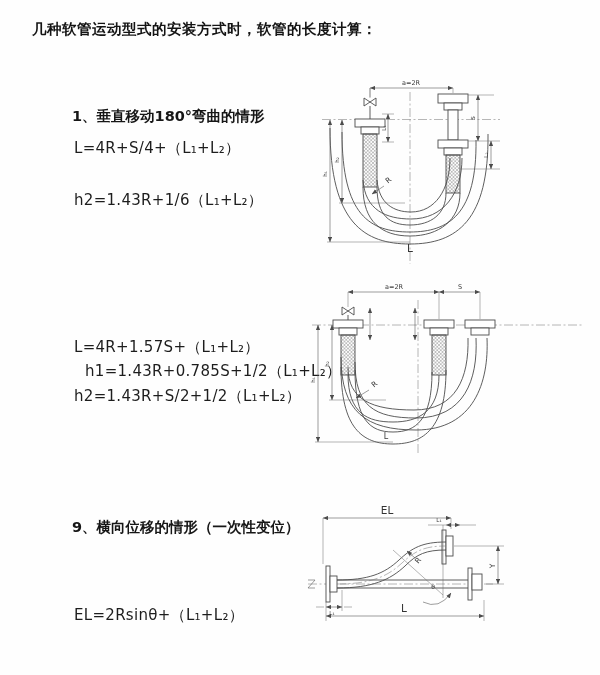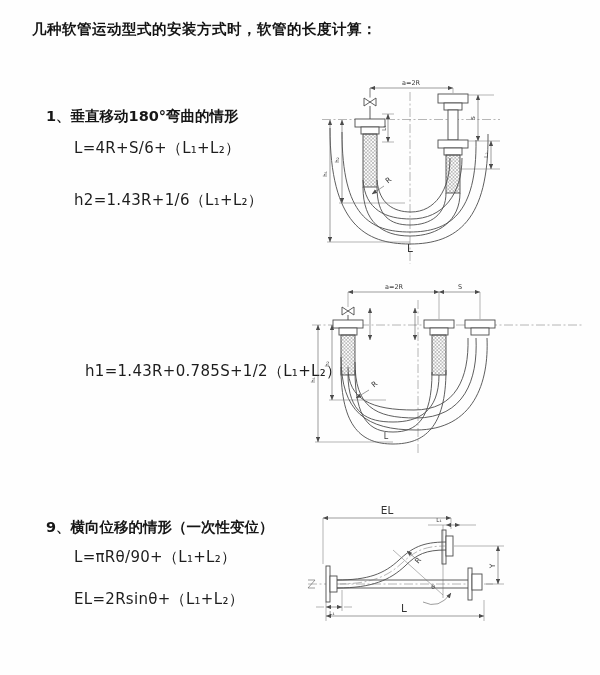--- a/index.html
+++ b/index.html
@@ -1,20 +1,20 @@
 <!DOCTYPE html>
 <html><head>
 <meta charset="utf-8">
 <style>
   html,body{margin:0;padding:0;background:#fff;}
   #page{position:relative;width:600px;height:675px;background:#fefefe;overflow:hidden;
         font-family:"DejaVu Sans","Liberation Sans",sans-serif;color:#1c1c1c;}
   .title{position:absolute;left:32px;top:20px;font-size:14.5px;font-weight:bold;
          letter-spacing:0.5px;white-space:nowrap;color:#141414;}
-  .heading{position:absolute;font-size:14.5px;font-weight:bold;white-space:nowrap;color:#161616;}
+  .heading{position:absolute;font-size:14.5px;font-weight:bold;white-space:nowrap;color:#161616;margin-left:26px;}
   .formula{position:absolute;font-size:15px;letter-spacing:0.3px;white-space:nowrap;color:#1d1d1d;}
   svg{position:absolute;overflow:visible;}
   .ln{stroke:#4c4c4c;stroke-width:0.9;fill:none;}
   .dim{stroke:#5a5a5a;stroke-width:0.6;fill:none;}
   .thin{stroke:#6a6a6a;stroke-width:0.5;fill:none;}
   .cl{stroke:#7a7a7a;stroke-width:0.55;fill:none;stroke-dasharray:9 2.5 2 2.5;}
   .fl{fill:#ffffff;stroke:#4c4c4c;stroke-width:0.9;}
   .br{fill:url(#braid);stroke:#4c4c4c;stroke-width:0.9;}
   .vlv{fill:#ffffff;stroke:#4c4c4c;stroke-width:0.9;}
   text{fill:#3a3a3a;font-size:6.5px;font-family:"DejaVu Sans","Liberation Sans",sans-serif;}
@@ -23,28 +23,29 @@
   .lab-sm{font-size:5.5px;}
 </style>
 </head>
 <body>
 
 <div id="page">
 
   <div class="title">几种软管运动型式的安装方式时，软管的长度计算：</div>
 
   <div class="heading" style="left:46px;top:107px">1、垂直移动180°弯曲的情形</div>
-  <div class="formula" style="left:74px;top:139px">L=4R+S/6+（L₁+L₂）</div>
+  <div class="formula" style="left:74px;top:139px">L=4R+S/4+（L₁+L₂）</div>
   <div class="formula" style="left:74px;top:191px">h2=1.43R+1/6（L₁+L₂）</div>
 
+  <div class="formula" style="left:74px;top:338px">L=4R+1.57S+（L₁+L₂）</div>
   <div class="formula" style="left:85px;top:362px">h1=1.43R+0.785S+1/2（L₁+L₂）</div>
+  <div class="formula" style="left:74px;top:387px">h2=1.43R+S/2+1/2（L₁+L₂）</div>
 
   <div class="heading" style="left:46px;top:518px">9、横向位移的情形（一次性变位）</div>
-  <div class="formula" style="left:74px;top:548px">L=πRθ/90+（L₁+L₂）</div>
-  <div class="formula" style="left:74px;top:590px">EL=2Rsinθ+（L₁+L₂）</div>
+  <div class="formula" style="left:74px;top:606px">EL=2Rsinθ+（L₁+L₂）</div>
 
   <svg style="left:310px;top:72px" width="272" height="196" viewBox="0 0 272 196">
     <defs>
       <pattern id="braid" width="3.5" height="3.5" patternUnits="userSpaceOnUse">
         <path d="M0,3.5 L3.5,0 M0,0 L3.5,3.5" stroke="#8a8a8a" stroke-width="0.5"></path>
       </pattern>
       <marker id="ar" viewBox="0 0 10 8" refX="9.5" refY="4" markerWidth="9" markerHeight="8" orient="auto-start-reverse">
           <path d="M0,0 L10,4 L0,8 Z" fill="#4c4c4c"></path>
         </marker>
     </defs>

